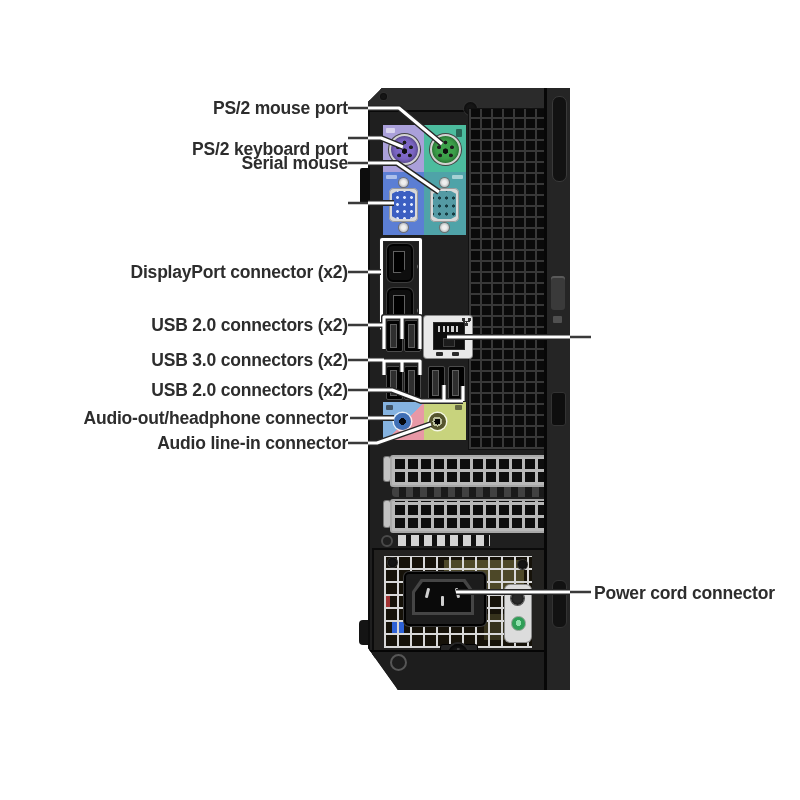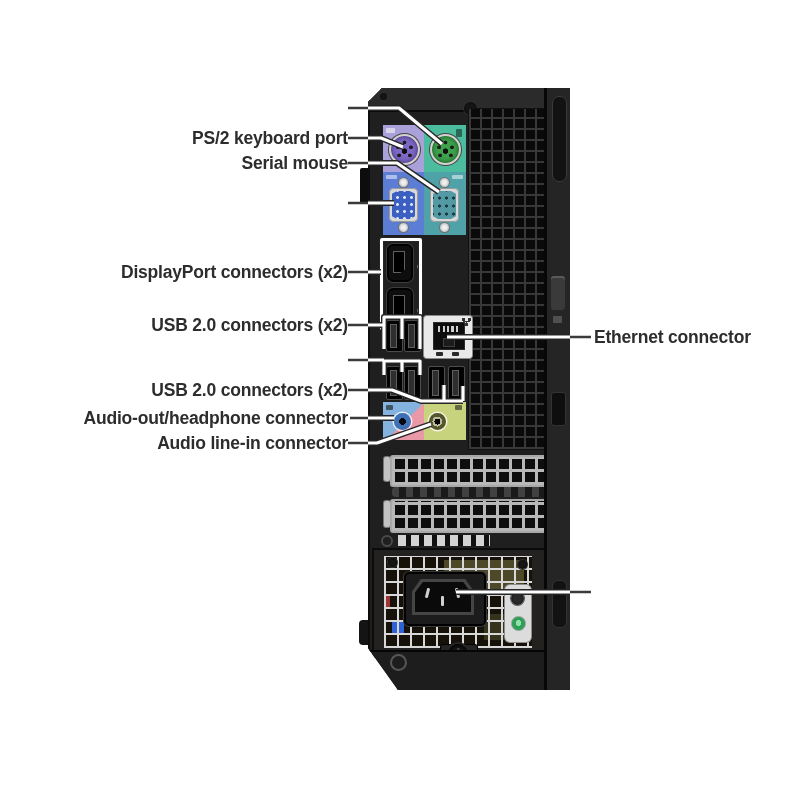--- a/index.html
+++ b/index.html
@@ -235,22 +235,24 @@
 
   <div class="abs" style="left:360px;top:168px;width:9px;height:36px;background:#0d0d0d;border-radius:2px 0 0 2px;z-index:9;"></div>
   <div class="abs" style="left:359px;top:620px;width:10px;height:25px;background:#141414;border-radius:4px 0 0 4px;z-index:9;"></div>
 
   <svg id="lines" width="800" height="800" viewBox="0 0 800 800">
     <path class="lo" d="M348 108H370M348 138H370M348 163H370M348 203H370M348 272H370M348 325H370M348 360H370M348 390H370M350 418H370M348 443H370M568 337H591M568 592H591"></path>
     <path class="lh" d="M368 108H399L442 144M368 138H381L403 147M368 163H397L439 192M368 203H394M368 272H381M368 325H384M384 349V317H420V349M402 317V339M368 360H384M384 375V361H420V375M402 361V372M368 390H392L421 401H463M444 401V385M463 401V386M368 418H394M368 443H377L431 424M447 337H570M456 592H570"></path>
     <path class="lw" d="M368 108H399L442 144M368 138H381L403 147M368 163H397L439 192M368 203H394M368 272H381M368 325H384M384 349V317H420V349M402 317V339M368 360H384M384 375V361H420V375M402 361V372M368 390H392L421 401H463M444 401V385M463 401V386M368 418H394M368 443H377L431 424M447 337H570M456 592H570"></path>
   </svg>
 
-  <div class="lbl lbl-r" style="top:127px;">PS/2 keyboard port</div>
+  <div class="lbl lbl-r" style="top:97px;">PS/2 mouse port</div>
+  <div class="lbl lbl-r" style="top:138px;">PS/2 keyboard port</div>
   <div class="lbl lbl-r" style="top:152px;">Serial mouse</div>
-  <div class="lbl lbl-r" style="top:261px;">DisplayPort connectors (x2)</div>
+  <div class="lbl lbl-r" style="top:261px;">DisplayPort connector (x2)</div>
   <div class="lbl lbl-r" style="top:314px;">USB 2.0 connectors (x2)</div>
+  <div class="lbl lbl-r" style="top:349px;">USB 3.0 connectors (x2)</div>
   <div class="lbl lbl-r" style="top:379px;">USB 2.0 connectors (x2)</div>
   <div class="lbl lbl-r" style="top:407px;">Audio-out/headphone connector</div>
   <div class="lbl lbl-r" style="top:432px;">Audio line-in connector</div>
-  <div class="lbl lbl-l" style="top:326px;">Ethernet connector</div>
+  <div class="lbl lbl-l" style="top:582px;">Power cord connector</div>
 
 </div>
 
 </body></html>

